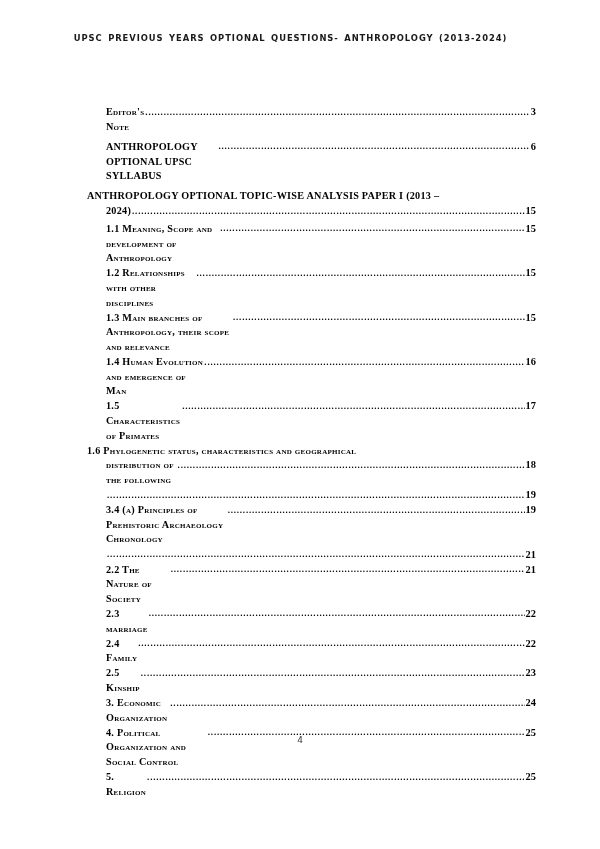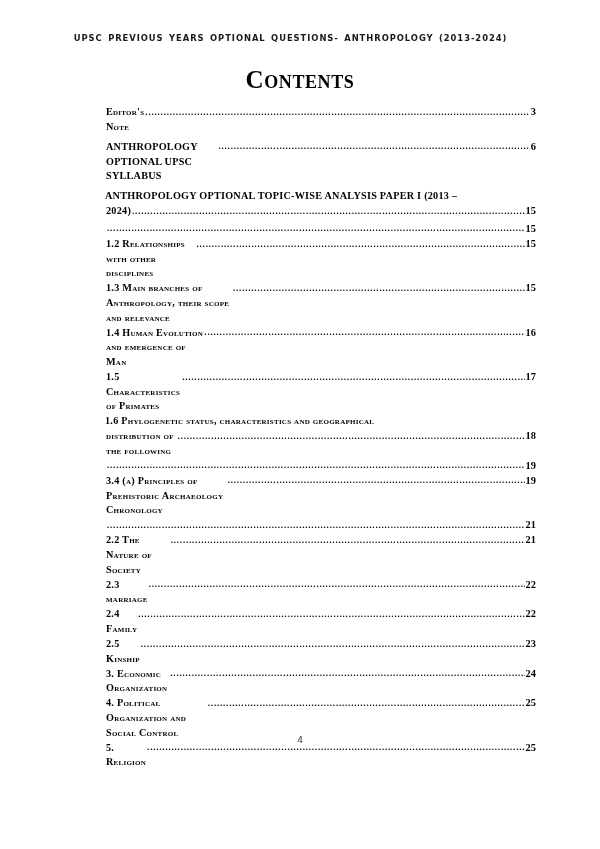--- a/index.html
+++ b/index.html
@@ -101,21 +101,20 @@
     text-align: right;
     font-variant: normal;
     font-weight: 700;
     font-size: 10.4px;
     letter-spacing: 0;
   }
   
   .toc-entry .wrap-line {
     display: block;
     width: 100%;
-    margin-left: 18px;
   }
   .toc-entry.gap-after {
     margin-bottom: 5.6px;
   }
   .toc-entry.gap-after-sm {
     margin-bottom: 3.2px;
   }
 
   
   .page-number {
@@ -130,21 +129,20 @@
     color: #3a3a3a;
   }
 </style>
 </head>
 <body>
 
 <div class="page">
 
   <div class="running-header">UPSC PREVIOUS YEARS OPTIONAL QUESTIONS- ANTHROPOLOGY (2013-2024)</div>
 
-  <div class="doc-title">Contents</div>
 
   <div class="toc">
       <a class="toc-entry gap-after" href="#">
         <span class="row">
           <span class="label">Editor's Note</span>
           <span class="leader">...........................................................................................................................................................................................................................</span>
           <span class="page-no">3</span>
         </span>
       </a>
       <a class="toc-entry gap-after" href="#">
@@ -157,20 +155,21 @@
       <a class="toc-entry gap-after-sm" href="#">
         <span class="wrap-line">ANTHROPOLOGY OPTIONAL TOPIC-WISE ANALYSIS PAPER I (2013 –</span>
         <span class="row">
           <span class="label">2024)</span>
           <span class="leader">...........................................................................................................................................................................................................................</span>
           <span class="page-no">15</span>
         </span>
       </a>
       <a class="toc-entry" href="#">
         <span class="row">
+          <span class="label">1.1 Meaning, Scope and development of Anthropology</span>
           <span class="leader">...........................................................................................................................................................................................................................</span>
           <span class="page-no">15</span>
         </span>
       </a>
       <a class="toc-entry" href="#">
         <span class="row">
           <span class="label">1.2 Relationships with other disciplines</span>
           <span class="leader">...........................................................................................................................................................................................................................</span>
           <span class="page-no">15</span>
         </span>

